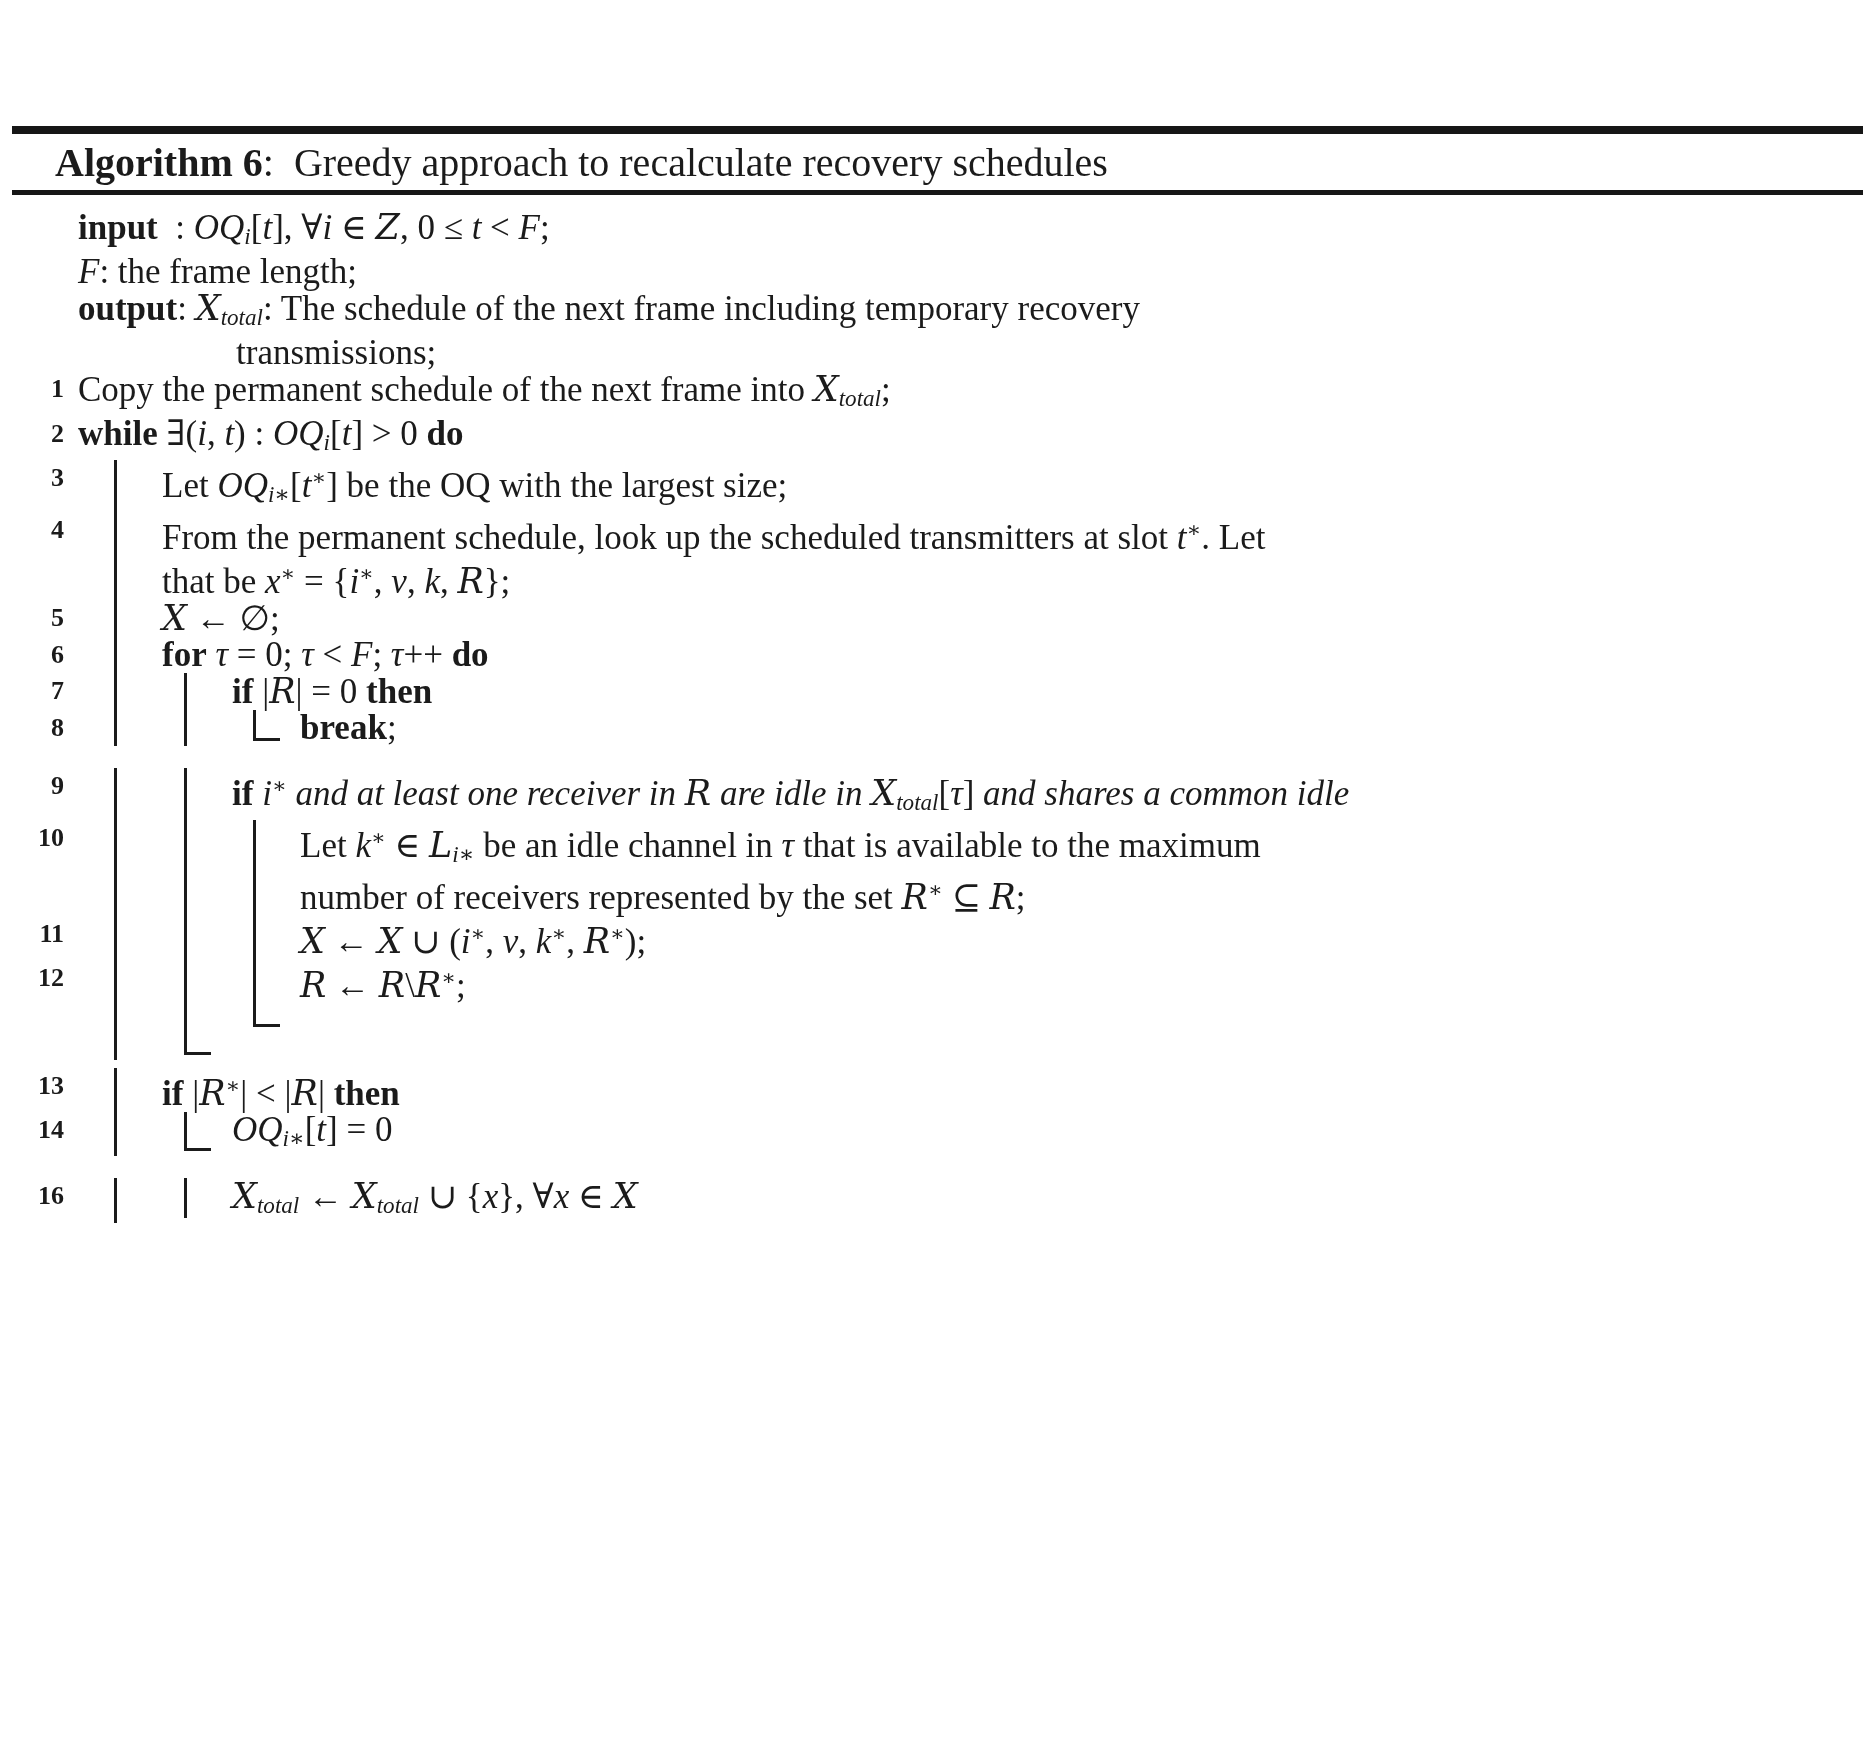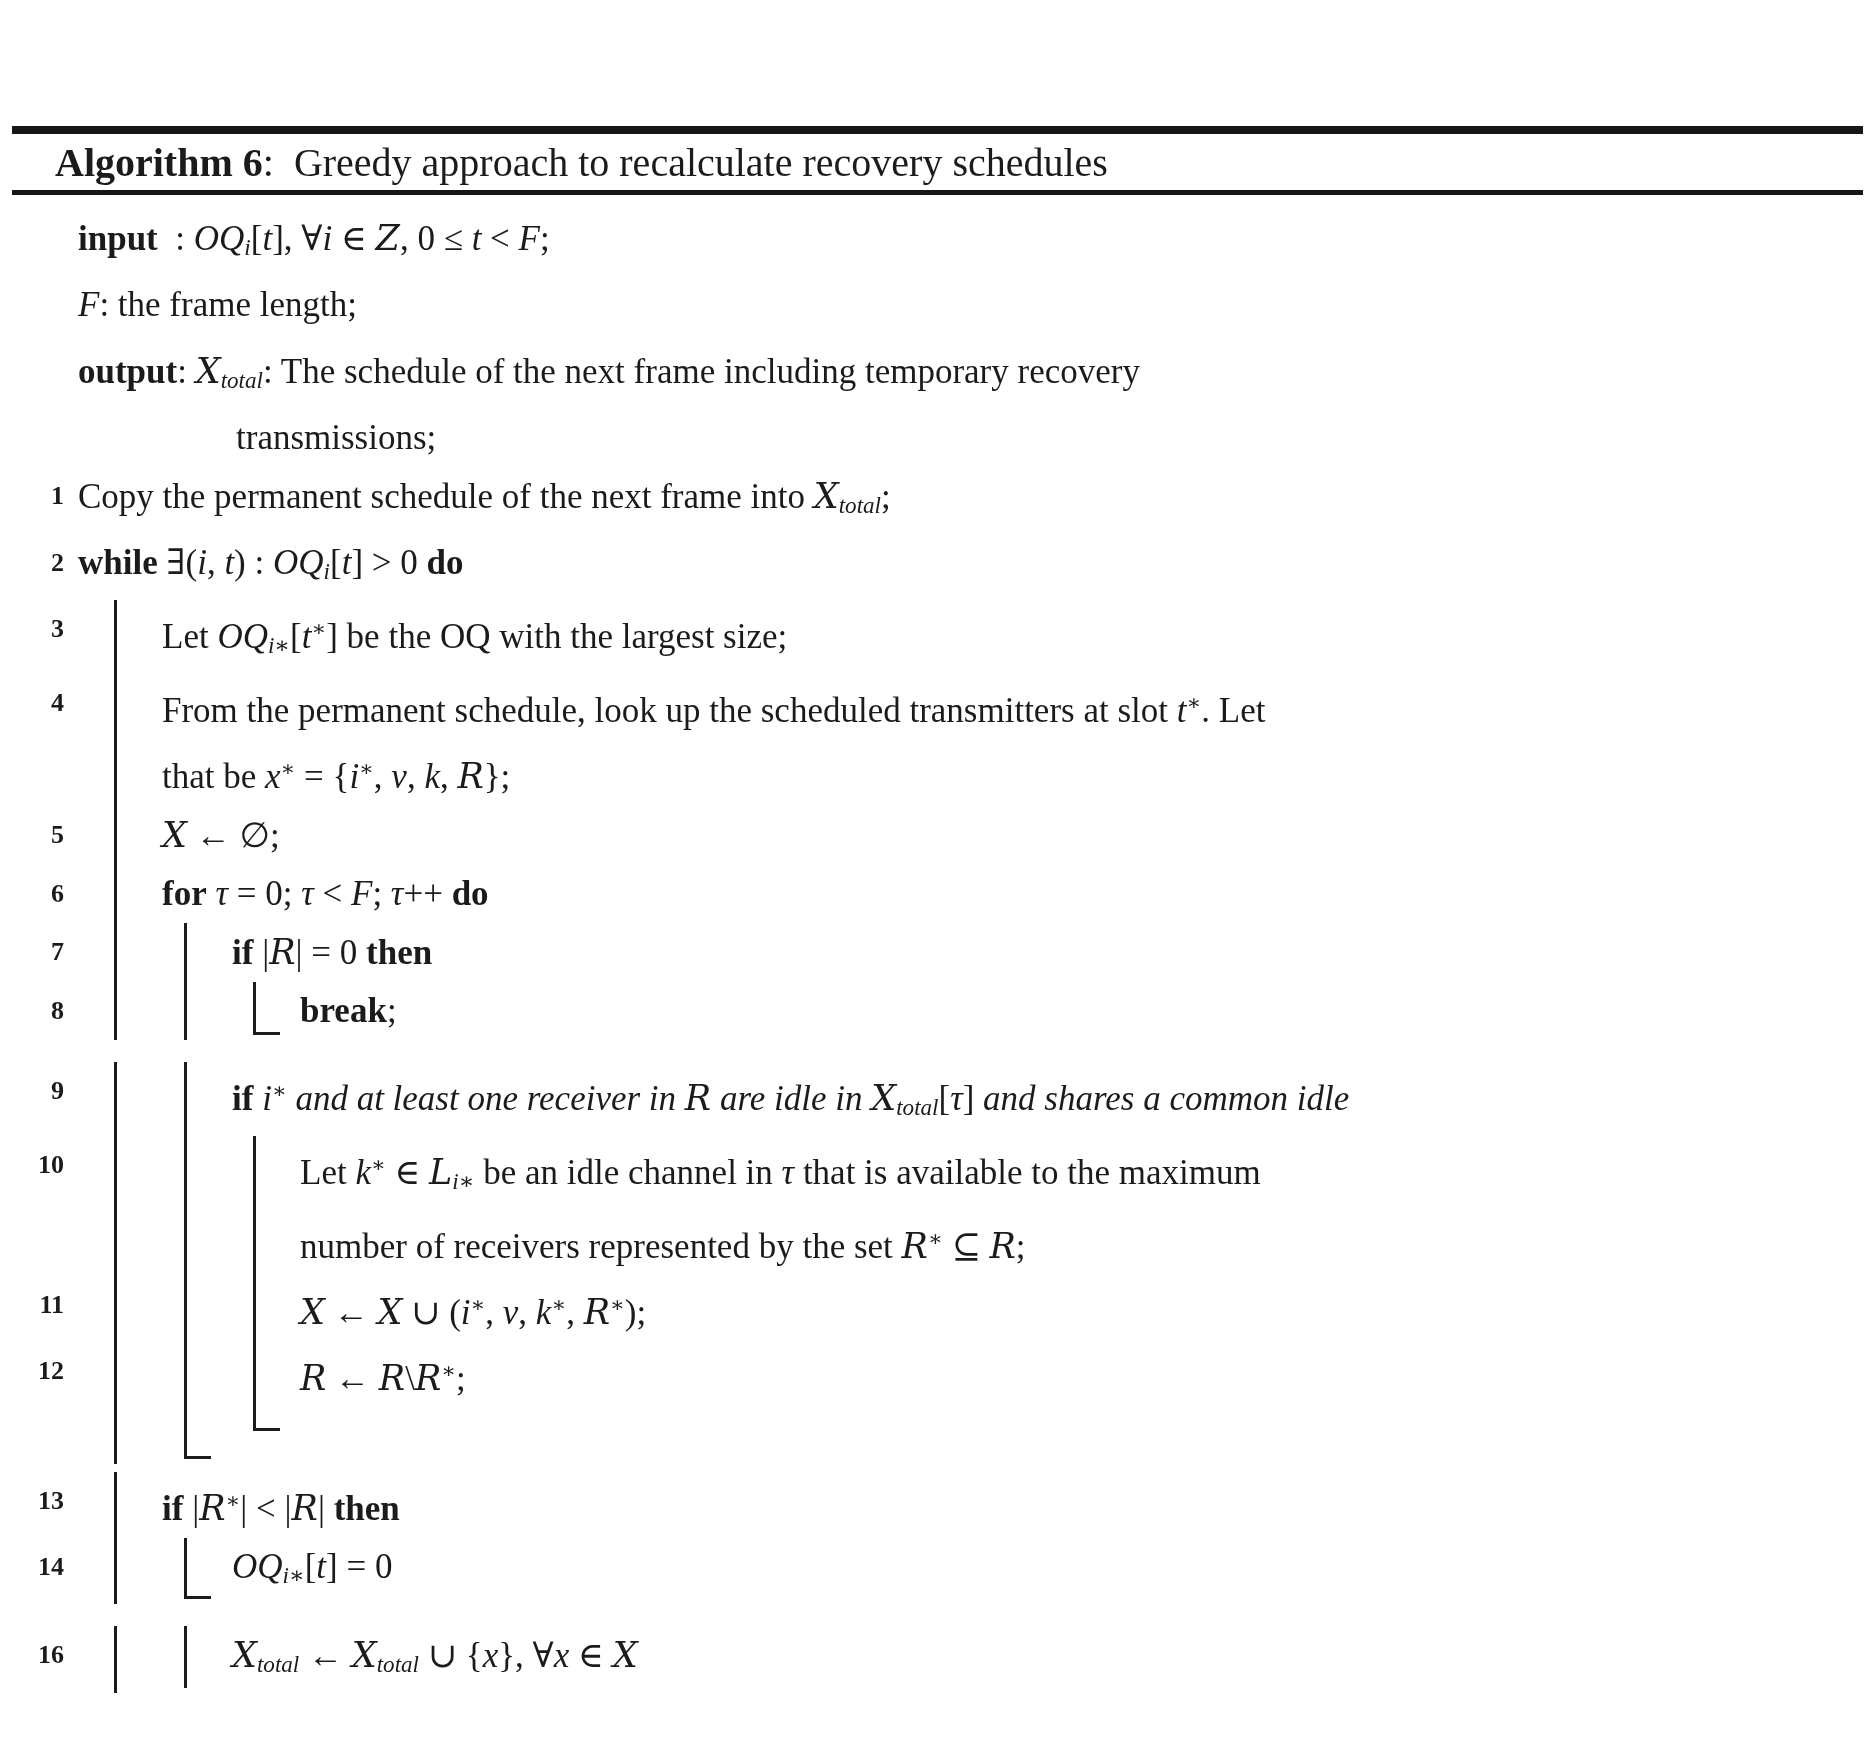--- a/index.html
+++ b/index.html
@@ -21,21 +21,21 @@
     align-items: center;
     padding-left: 55px;
     font-size: 40px;
     white-space: pre;
   }
   .title-row .cap { margin-left: 20px; }
   .body { padding-top: 14px; }
   .algo-row {
     position: relative;
     display: flex;
-    line-height: 58px;
+    line-height: 36px;
     font-size: 35px;
     white-space: pre;
   }
   .gut {
     width: 70px;
     flex: 0 0 70px;
     text-align: right;
     padding-right: 6px;
     box-sizing: border-box;
     font-weight: bold;
@@ -70,21 +70,21 @@
 
 <div class="page">
   <div class="rule rule-top"></div>
   <div class="title-row">
     <span class="s-b">Algorithm 6</span><span>:</span><span class="cap">Greedy approach to recalculate recovery schedules</span>
   </div>
   <div class="rule rule-mid"></div>
   <div class="body" id="algo-body">
       <div class="algo-row"><div class="gut"></div><div class="content" style="padding-left: 8px;"><span class="s-b">input</span><span class="s-r">  : </span><span class="s-i">OQ</span><span class="sb"><span class="s-i">i</span></span><span class="s-r">[</span><span class="s-i">t</span><span class="s-r">], </span><span class="s-r">∀</span><span class="s-i">i</span><span class="s-r"> ∈ </span><span class="s-c">Z</span><span class="s-r">, 0 ≤ </span><span class="s-i">t</span><span class="s-r"> &lt; </span><span class="s-i">F</span><span class="s-r">;</span></div></div>
       <div class="algo-row"><div class="gut"></div><div class="content" style="padding-left: 8px;"><span class="s-i">F</span><span class="s-r">: the frame length;</span></div></div>
-      <div class="algo-row"><div class="gut"></div><div class="content" style="padding-left: 8px; margin-top: 8px;"><span class="s-b">output</span><span class="s-r">: </span><span class="s-c">X</span><span class="sb"><span class="s-i">total</span></span><span class="s-r">: The schedule of the next frame including temporary recovery</span></div></div>
+      <div class="algo-row"><div class="gut"></div><div class="content" style="padding-left: 8px;"><span class="s-b">output</span><span class="s-r">: </span><span class="s-c">X</span><span class="sb"><span class="s-i">total</span></span><span class="s-r">: The schedule of the next frame including temporary recovery</span></div></div>
       <div class="algo-row"><div class="gut"></div><div class="content" style="padding-left: 166px;"><span class="s-r">transmissions;</span></div></div>
       <div class="algo-row"><div class="gut">1</div><div class="content" style="padding-left: 8px;"><span class="s-r">Copy the permanent schedule of the next frame into </span><span class="s-c">X</span><span class="sb"><span class="s-i">total</span></span><span class="s-r">;</span></div></div>
       <div class="algo-row"><div class="gut">2</div><div class="content" style="padding-left: 8px;"><span class="s-b">while</span><span class="s-r"> ∃(</span><span class="s-i">i</span><span class="s-r">, </span><span class="s-i">t</span><span class="s-r">) : </span><span class="s-i">OQ</span><span class="sb"><span class="s-i">i</span></span><span class="s-r">[</span><span class="s-i">t</span><span class="s-r">] &gt; 0 </span><span class="s-b">do</span></div></div>
       <div class="algo-row"><div class="gut">3</div><div class="content" style="padding-left: 92px;"><div class="bar" style="left: 44px;"></div><span class="s-r">Let </span><span class="s-i">OQ</span><span class="sb"><span class="s-i">i∗</span></span><span class="s-r">[</span><span class="s-i">t</span><span class="sp"><span class="s-r">∗</span></span><span class="s-r">] be the OQ with the largest size;</span></div></div>
       <div class="algo-row"><div class="gut">4</div><div class="content" style="padding-left: 92px;"><div class="bar" style="left: 44px;"></div><span class="s-r">From the permanent schedule, look up the scheduled transmitters at slot </span><span class="s-i">t</span><span class="sp"><span class="s-r">∗</span></span><span class="s-r">. Let</span></div></div>
       <div class="algo-row"><div class="gut"></div><div class="content" style="padding-left: 92px;"><div class="bar" style="left: 44px;"></div><span class="s-r">that be </span><span class="s-i">x</span><span class="sp"><span class="s-r">∗</span></span><span class="s-r"> = {</span><span class="s-i">i</span><span class="sp"><span class="s-r">∗</span></span><span class="s-r">, </span><span class="s-i">v</span><span class="s-r">, </span><span class="s-i">k</span><span class="s-r">, </span><span class="s-c">R</span><span class="s-r">};</span></div></div>
       <div class="algo-row"><div class="gut">5</div><div class="content" style="padding-left: 92px;"><div class="bar" style="left: 44px;"></div><span class="s-c">X</span><span class="s-r"> ← ∅;</span></div></div>
       <div class="algo-row"><div class="gut">6</div><div class="content" style="padding-left: 92px;"><div class="bar" style="left: 44px;"></div><span class="s-b">for</span><span class="s-r"> </span><span class="s-i">τ</span><span class="s-r"> = 0; </span><span class="s-i">τ</span><span class="s-r"> &lt; </span><span class="s-i">F</span><span class="s-r">; </span><span class="s-i">τ</span><span class="s-r">++ </span><span class="s-b">do</span></div></div>
       <div class="algo-row"><div class="gut">7</div><div class="content" style="padding-left: 162px;"><div class="bar" style="left: 44px;"></div><div class="bar" style="left: 114px;"></div><span class="s-b">if</span><span class="s-r"> |</span><span class="s-c">R</span><span class="s-r">| = 0 </span><span class="s-b">then</span></div></div>
       <div class="algo-row" style="padding-bottom: 12px; margin-bottom: 10px;"><div class="gut">8</div><div class="content" style="padding-left: 230px;"><div class="bar" style="left: 44px;"></div><div class="bar" style="left: 114px;"></div><div class="bar ended" style="left: 183px;"></div><div class="foot" style="left: 183px;"></div><span class="s-b">break</span><span class="s-r">;</span></div></div>

